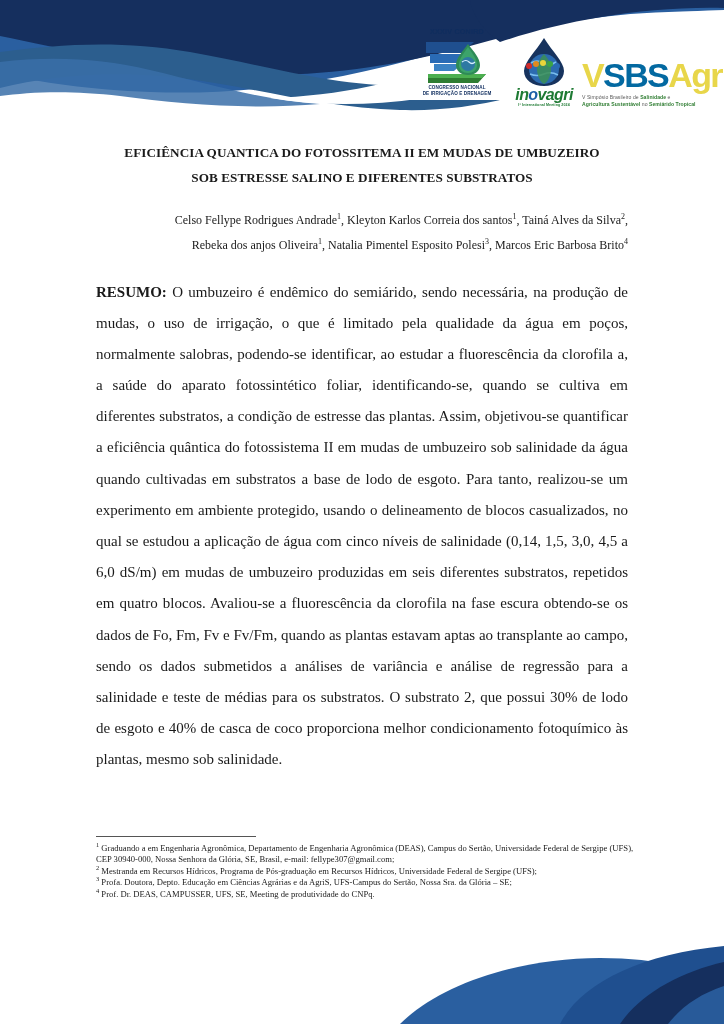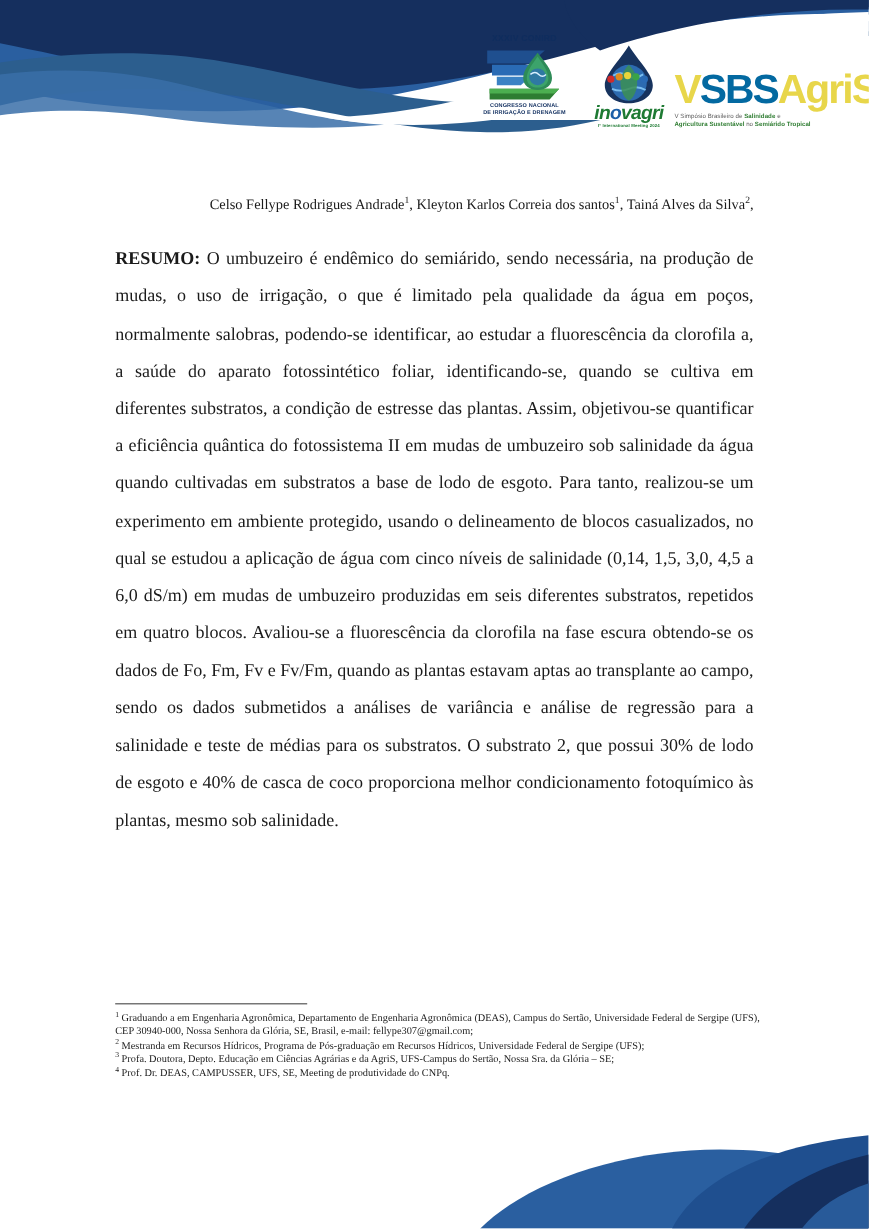--- a/index.html
+++ b/index.html
@@ -15,21 +15,21 @@
 
   
   .header-deco{position:absolute;top:0;left:0;width:724px;height:130px;overflow:hidden;}
   .header-deco svg{display:block;}
 
   
   .footer-deco{position:absolute;bottom:0;left:0;width:724px;height:110px;overflow:hidden;}
   .footer-deco svg{display:block;}
 
   
-  .logos{position:absolute;top:26px;left:388px;width:312px;height:82px;display:flex;align-items:flex-end;gap:8px;}
+  .logos{position:absolute;top:26px;left:408px;width:312px;height:82px;display:flex;align-items:flex-end;gap:8px;}
 
   .logo-conird{width:108px;height:80px;position:relative;display:flex;flex-direction:column;align-items:center;justify-content:flex-start;}
   .logo-conird .top-txt{font-family:"Liberation Sans",sans-serif;font-weight:bold;font-size:7.2px;letter-spacing:.2px;color:#0f2d5e;line-height:1;}
   .logo-conird .emblem{width:70px;height:48px;margin-top:1px;}
   .logo-conird .bot-txt{font-family:"Liberation Sans",sans-serif;font-weight:bold;font-size:4.6px;color:#0f2d5e;line-height:1.25;text-align:center;letter-spacing:.1px;margin-top:1px;}
 
   .logo-inovagri{width:66px;height:78px;display:flex;flex-direction:column;align-items:center;justify-content:flex-end;}
   .logo-inovagri .drop{width:46px;height:50px;}
   .logo-inovagri .word{font-family:"Liberation Sans",sans-serif;font-weight:bold;font-style:italic;font-size:16px;color:#1e7a33;line-height:1;letter-spacing:-0.6px;position:relative;}
   .logo-inovagri .word .o-globe{color:#1c5fa8;}
@@ -147,23 +147,28 @@
       <div class="main"><span class="g2">V</span><span class="g1">SBS</span><span class="g2">AgriS</span></div>
       <div class="sub">
         <div><span>V Simpósio Brasileiro de </span><b>Salinidade</b><span> e</span></div>
         <div><b>Agricultura Sustentável</b><span> no </span><b>Semiárido Tropical</b></div>
       </div>
     </div>
   </div>
 
   <div class="content">
 
+    <h1 class="title">
+      <span>EFICIÊNCIA QUANTICA DO FOTOSSITEMA II EM MUDAS DE UMBUZEIRO</span>
+      <span class="l2">SOB ESTRESSE SALINO E DIFERENTES SUBSTRATOS</span>
+    </h1>
 
     <div class="authors">
       <div id="authors-line-1"><span>Celso Fellype Rodrigues Andrade</span><sup>1</sup><span>, </span><span>Kleyton Karlos Correia dos santos</span><sup>1</sup><span>, </span><span>Tainá Alves da Silva</span><sup>2</sup><span>,</span></div>
+      <div id="authors-line-2"><span>Rebeka dos anjos Oliveira</span><sup>1</sup><span>, </span><span>Natalia Pimentel Esposito Polesi</span><sup>3</sup><span>, </span><span>Marcos Eric Barbosa Brito</span><sup>4</sup></div>
     </div>
 
     <p class="abstract"><b>RESUMO:</b><span> O umbuzeiro é endêmico do semiárido, sendo necessária, na produção de mudas, o uso de irrigação, o que é limitado pela qualidade da água em poços, normalmente salobras, podendo-se identificar, ao estudar a fluorescência da clorofila a, a saúde do aparato fotossintético foliar, identificando-se, quando se cultiva em diferentes substratos, a condição de estresse das plantas. Assim, objetivou-se quantificar a eficiência quântica do fotossistema II em mudas de umbuzeiro sob salinidade da água quando cultivadas em substratos a base de lodo de esgoto. Para tanto, realizou-se um experimento em ambiente protegido, usando o delineamento de blocos casualizados, no qual se estudou a aplicação de água com cinco níveis de salinidade (0,14, 1,5, 3,0, 4,5 a 6,0 dS/m) em mudas de umbuzeiro produzidas em seis diferentes substratos, repetidos em quatro blocos. Avaliou-se a fluorescência da clorofila na fase escura obtendo-se os dados de Fo, Fm, Fv e Fv/Fm, quando as plantas estavam aptas ao transplante ao campo, sendo os dados submetidos a análises de variância e análise de regressão para a salinidade e teste de médias para os substratos. O substrato 2, que possui 30% de lodo de esgoto e 40% de casca de coco proporciona melhor condicionamento fotoquímico às plantas, mesmo sob salinidade.</span></p>
 
   </div>
 
   <div class="footnotes">
     <div class="fn-rule"></div>
     <div id="footnote-list">
         <p class="fn"><sup>1</sup><span> Graduando a em Engenharia Agronômica, Departamento de Engenharia Agronômica (DEAS), Campus do Sertão, Universidade Federal de Sergipe (UFS), CEP 30940-000, Nossa Senhora da Glória, SE, Brasil, e-mail: fellype307@gmail.com;</span></p>

